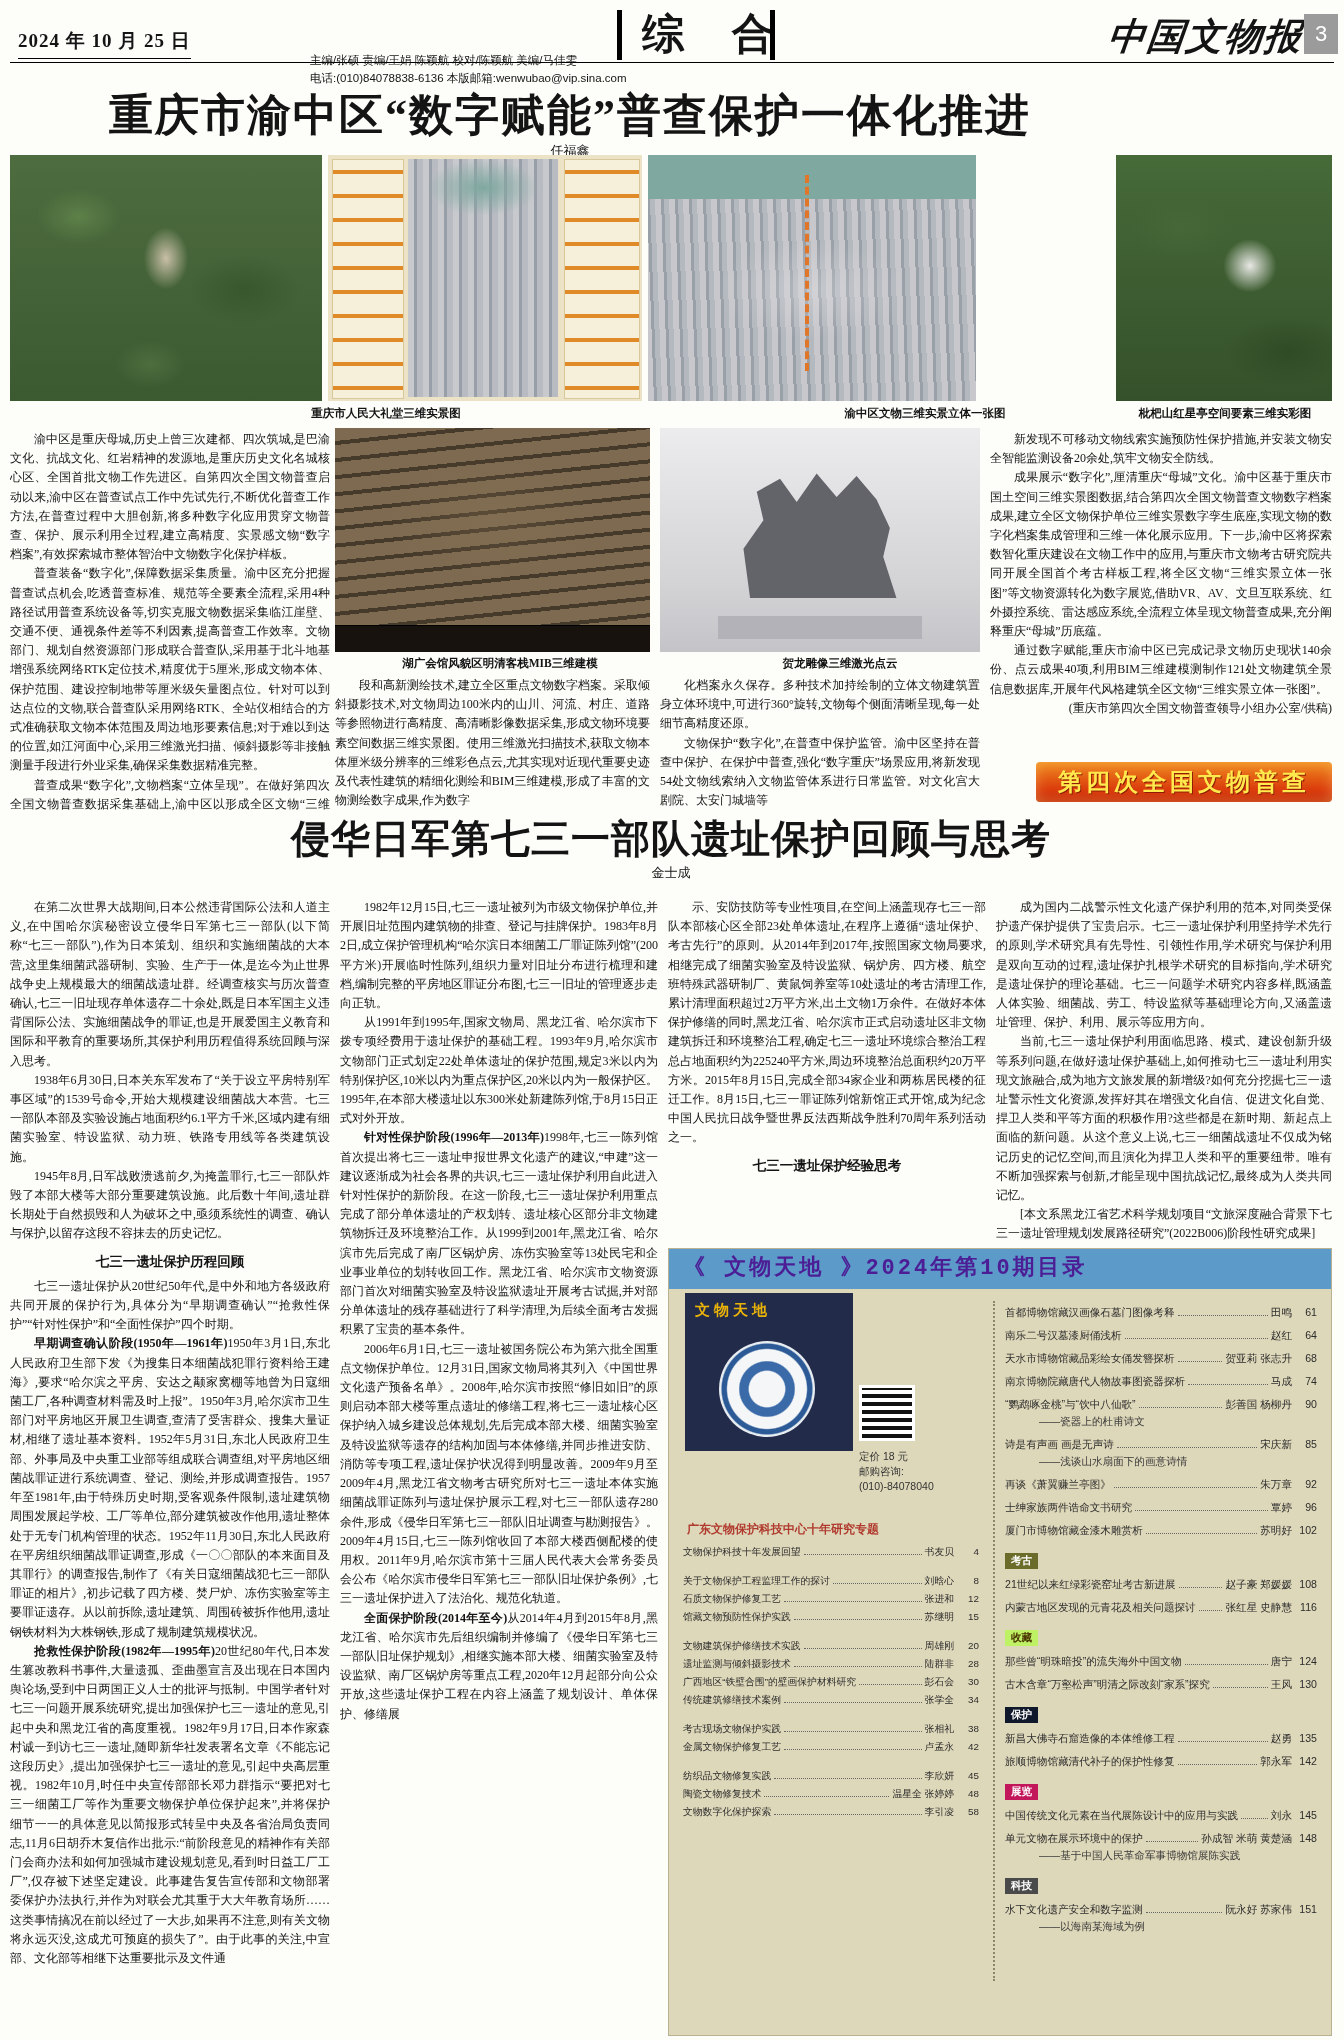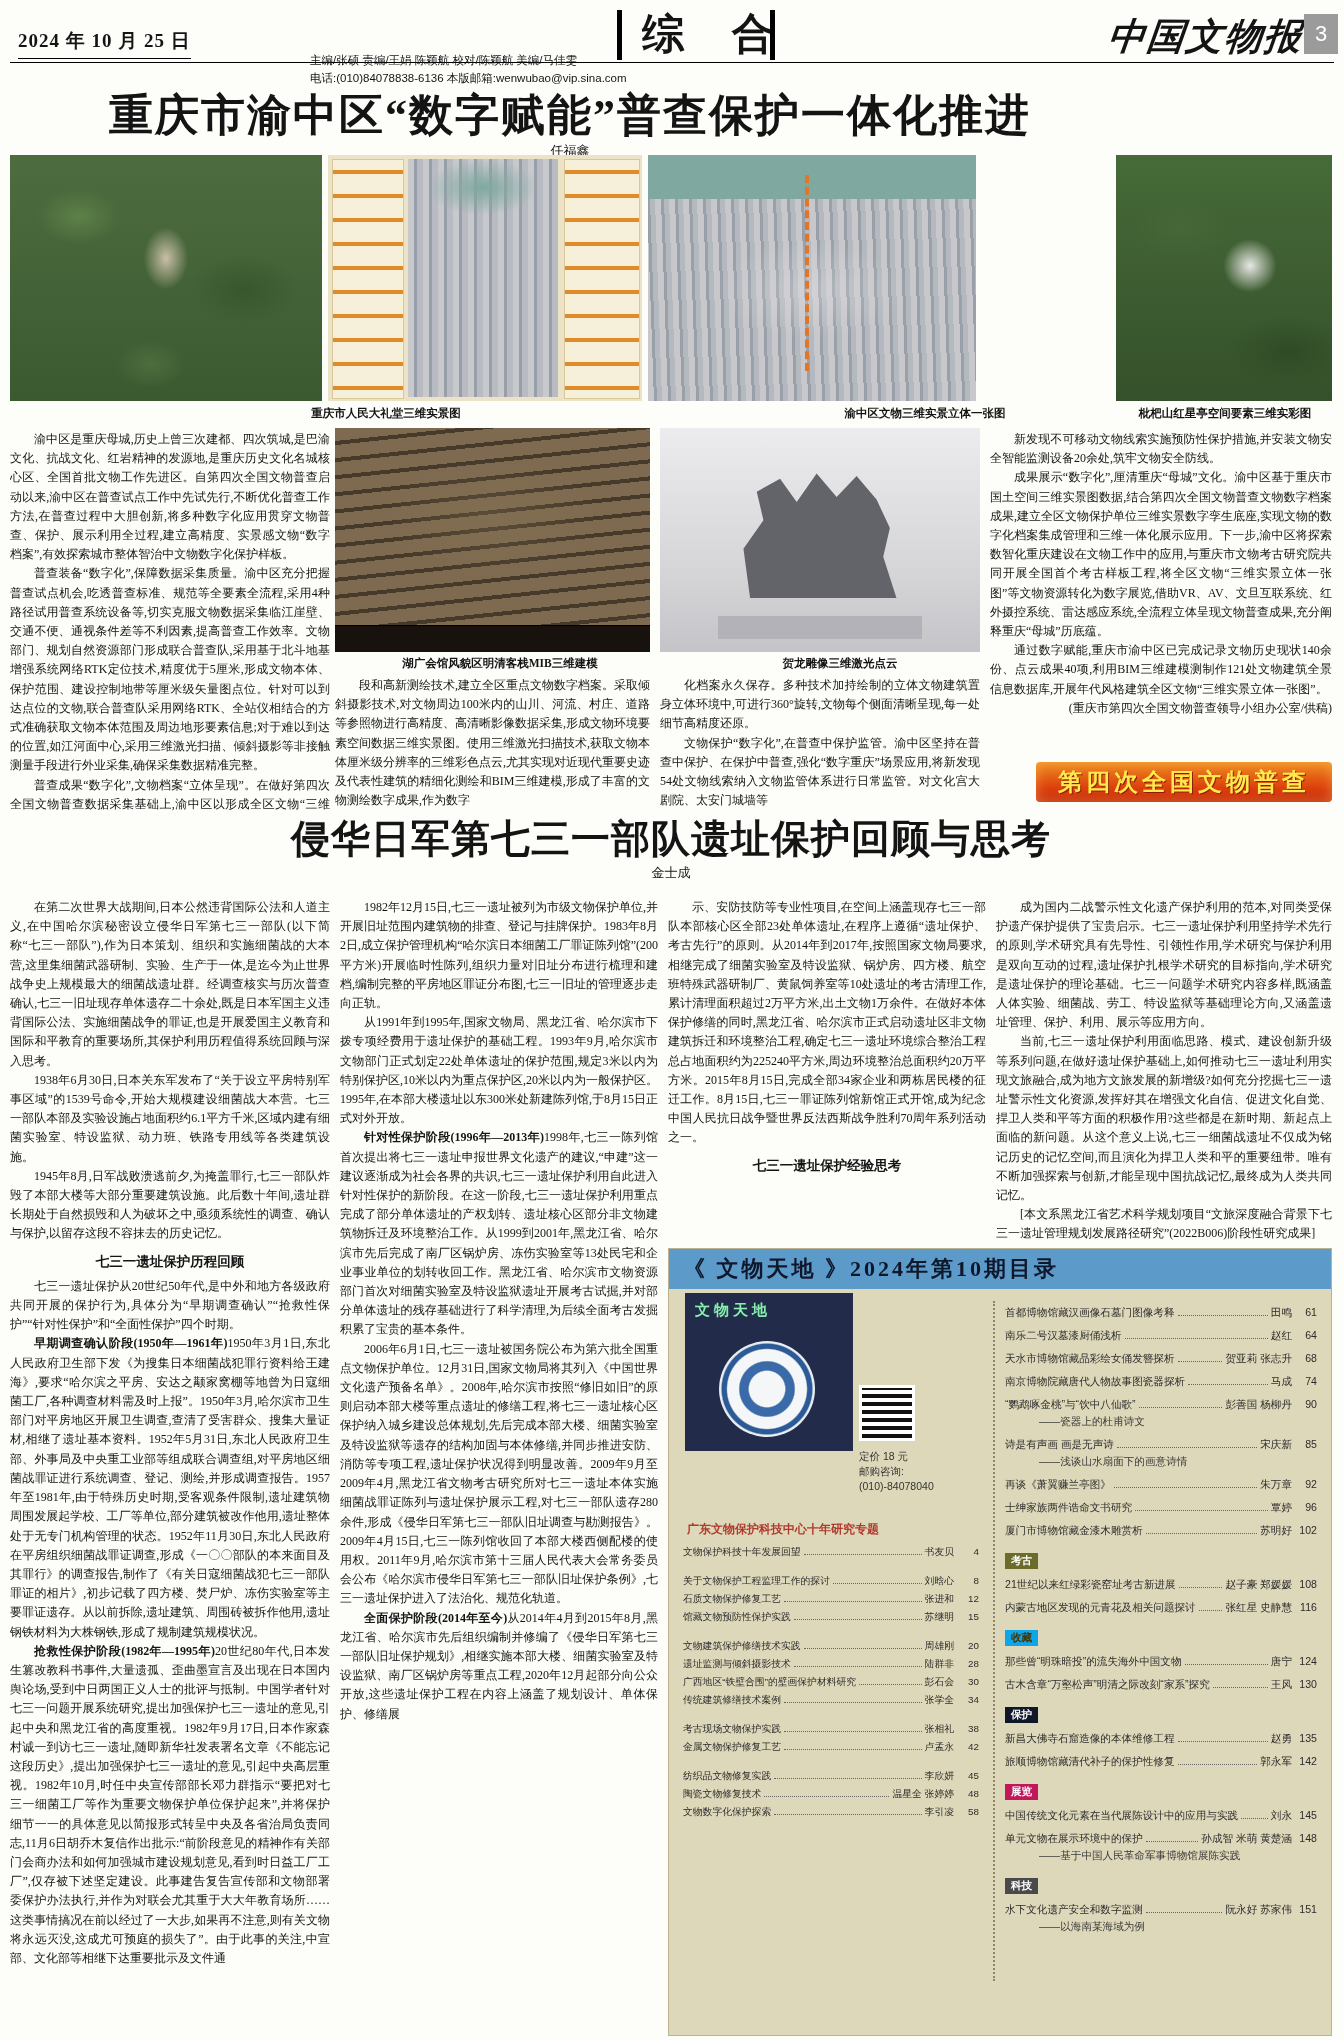--- a/index.html
+++ b/index.html
@@ -70,47 +70,47 @@
      box-shadow:inset 0 0 14px #ffd97766;}
   .banner span{color:#ffe94d;font-size:24px;font-weight:900;letter-spacing:4px;white-space:nowrap;
      text-shadow:1px 1px 0 #8d1d04;}
   
   .a2-head{position:absolute;left:10px;top:812px;width:1322px;text-align:center;font-size:39px;font-weight:900;
            letter-spacing:1px;white-space:nowrap;}
   .a2-by{position:absolute;left:10px;top:864px;width:1322px;text-align:center;font-size:13px;}
   
   .tocbox{position:absolute;left:668px;top:1248px;width:664px;height:788px;background:#ded8ba;
           border:1px solid #b9b190;box-sizing:border-box;font-family:"Liberation Sans",sans-serif;}
-  .toc-head{position:absolute;left:0;top:0;width:100%;height:40px;background:#5b9ac9;color:#0f172a;
+  .toc-head{position:absolute;left:0;top:0;width:100%;height:40px;background:#5b9ac9;color:#4c1d95;
             font-size:22px;font-weight:bold;letter-spacing:3px;line-height:40px;padding-left:14px;box-sizing:border-box;
-            font-family:Liberation Serif, serif;}
+            font-family:Liberation Mono, monospace;}
   .toc-divider{position:absolute;left:324px;top:52px;height:680px;border-left:2px dotted #8d866a;}
   .toc-cover{position:absolute;left:16px;top:44px;width:168px;height:158px;background:#232b4a;}
   .toc-cover:after{content:"";position:absolute;left:34px;top:48px;width:96px;height:96px;border-radius:50%;
      background:radial-gradient(circle,#f4f6f8 0 26%,#3a6aa8 28% 40%,#f4f6f8 42% 58%,#2c5a96 60% 66%,#e8edf2 68%);}
-  .toc-cover span{position:absolute;left:10px;top:8px;color:#86efac;font-size:15px;font-weight:bold;letter-spacing:4px;}
+  .toc-cover span{position:absolute;left:10px;top:8px;color:#eab308;font-size:15px;font-weight:bold;letter-spacing:4px;}
   .toc-qr{position:absolute;left:190px;top:136px;width:50px;height:50px;background:
      repeating-linear-gradient(0deg,#111 0 4px,#fff 4px 8px),repeating-linear-gradient(90deg,#11111188 0 4px,#ffffff88 4px 8px);
      border:3px solid #fff;}
   .toc-meta{position:absolute;left:190px;top:200px;font-size:10.5px;line-height:15px;color:#333;}
   .toc-special{position:absolute;left:18px;top:272px;width:290px;color:#b03a2e;font-size:12px;font-weight:bold;}
   .toc-left{position:absolute;left:14px;top:292px;width:296px;font-size:9.8px;color:#2c2c2c;}
   .toc-right{position:absolute;left:336px;top:48px;width:312px;font-size:10.6px;color:#2c2c2c;}
   .trow{display:flex;align-items:baseline;margin-top:5px;}
   .toc-right .trow{margin-top:9px;}
   .trow .tt{white-space:nowrap;overflow:hidden;}
   .trow .dots{flex:1;min-width:10px;border-bottom:1.6px dotted #666;margin:0 3px 3px;}
   .trow .ta{white-space:nowrap;margin-right:5px;}
   .trow .tp{min-width:20px;text-align:right;}
   .trow.label{margin-top:15px;}
   .trow.label .tt{color:#fff;padding:1px 6px;font-weight:bold;text-align:right;}
   .trow.sub{margin-top:3px;}
   .trow.sub .tt{padding-left:34px;color:#3a3a3a;}
   .trow.gap{margin-top:16px;}
-  .tt.kaogu{background:#6b6b2a;} .tt.shoucang{background:#0ea5e9;color:#4a3500 !important;}
+  .tt.kaogu{background:#6b6b2a;} .tt.shoucang{background:#bef264;color:#4a3500 !important;}
   .tt.baohu{background:#0f172a;} .tt.zhanlan{background:#c2185b;} .tt.keji{background:#4a4a4a;}
 </style>
 </head>
 <body>
 
 <div class="page">
 
   <div class="masthead">
     <div class="mh-date">2024 年 10 月 25 日</div>
     <div class="mh-ed">

